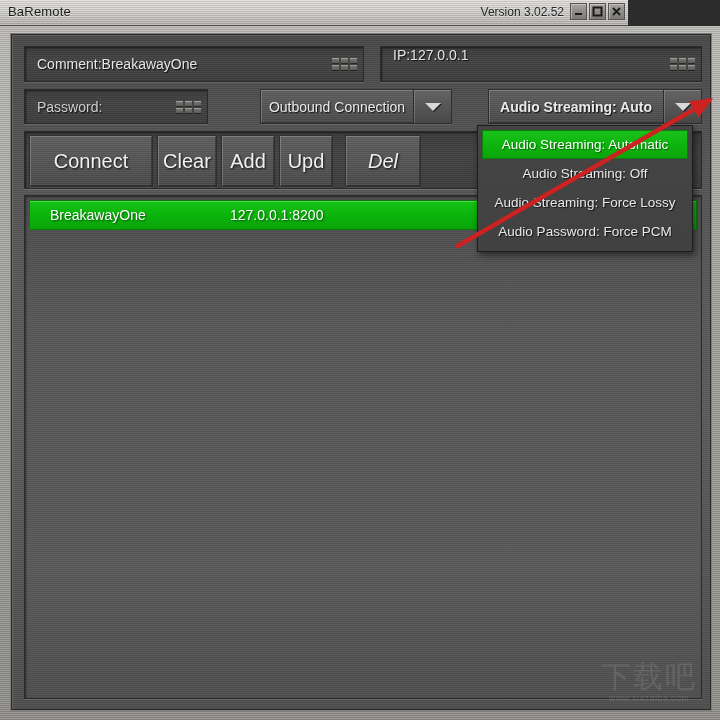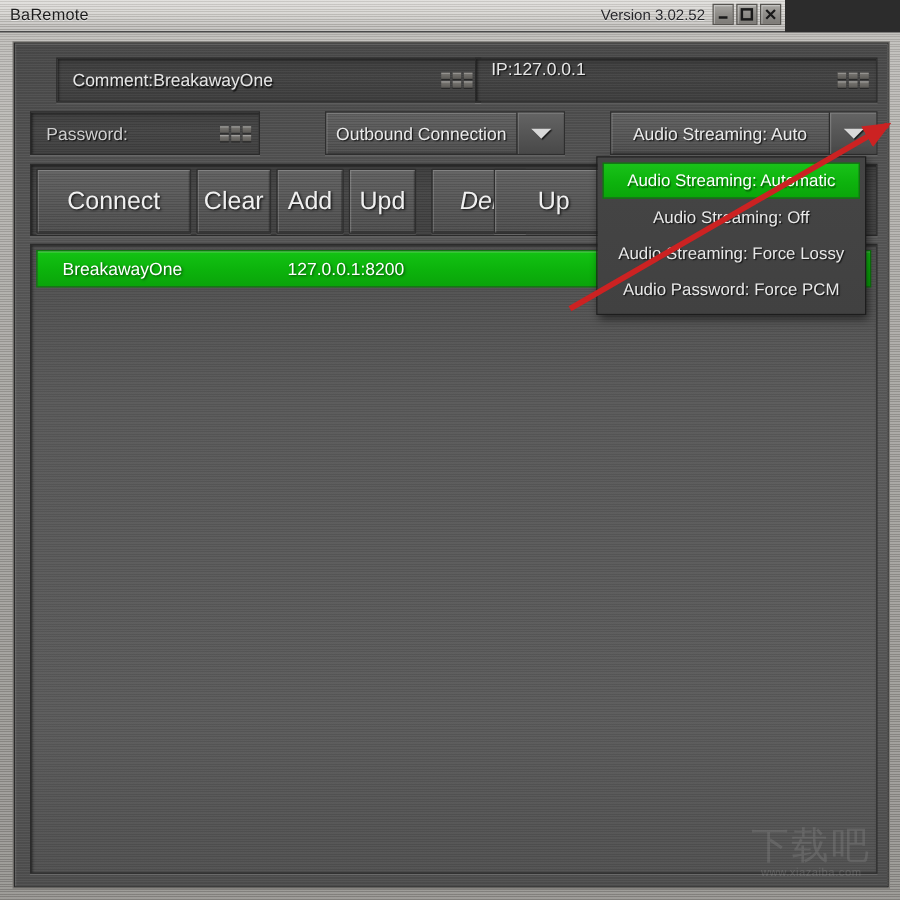--- a/index.html
+++ b/index.html
@@ -96,21 +96,21 @@
 
   .fld-text {
     color:#e6e6e6; font-size:14px;
     text-shadow: 1px 1px 1px rgba(0,0,0,.8);
     white-space:nowrap;
   }
 
   
   #comment-field {
     position:absolute; left:12px; top:11px; width:340px; height:36px;
-    display:flex; align-items:center; padding-left:12px;margin-left:21px;
+    display:flex; align-items:center; padding-left:12px;
   }
   #ip-field {
     position:absolute; left:368px; top:11px; width:322px; height:36px;
     display:flex; padding-left:12px;
   }
 
   
   .grip {
     position:absolute; right:6px; top:50%; transform:translateY(-50%);
     display:grid; grid-template-columns:repeat(3,7px); grid-template-rows:repeat(2,5px);
@@ -145,21 +145,21 @@
     box-shadow: inset 1px 1px 0 rgba(255,255,255,.18);
   }
   .tri-down {
     width:0;height:0;
     border-left:8px solid transparent;
     border-right:8px solid transparent;
     border-top:8px solid #d8d8d8;
     filter: drop-shadow(1px 1px 0 rgba(0,0,0,.7));
   }
   #outbound-combo { left:248px; top:54px; width:192px; }
-  #audio-combo    { left:476px; top:54px; width:214px; }
+  #audio-combo    { left:476px; top:54px; width:214px;font-weight:bold; }
 
   
   #button-bar {
     position:absolute; left:12px; top:96px; width:678px; height:58px;
   }
   .btn {
     position:absolute; top:3px; height:52px;
     display:flex; align-items:center; justify-content:center;
     color:#f0f0f0; font-size:20px;
     text-shadow: 1px 1px 2px rgba(0,0,0,.85);
@@ -318,21 +318,20 @@
         <span class="tri-down"></span>
       </span>
     </div>
 
     <div id="button-bar" class="metal-sunken">
       <div class="btn metal-raised" style="left:4px;width:124px;">Connect</div>
       <div class="btn metal-raised" style="left:132px;width:60px;">Clear</div>
       <div class="btn metal-raised" style="left:196px;width:54px;">Add</div>
       <div class="btn metal-raised" style="left:254px;width:54px;">Upd</div>
       <div class="btn metal-raised" style="left:320px;width:76px;font-style:italic;">Del</div>
-      <div class="btn metal-raised" style="left:370px;width:96px;">Up</div>
       <div class="btn metal-raised" style="left:470px;width:96px;justify-content:flex-start;padding-left:18px;">D</div>
     </div>
 
     <div id="listbox">
       <div class="list-row">
         <span class="cell-name">BreakawayOne</span>
         <span class="cell-addr">127.0.0.1:8200</span>
       </div>
     </div>
 

